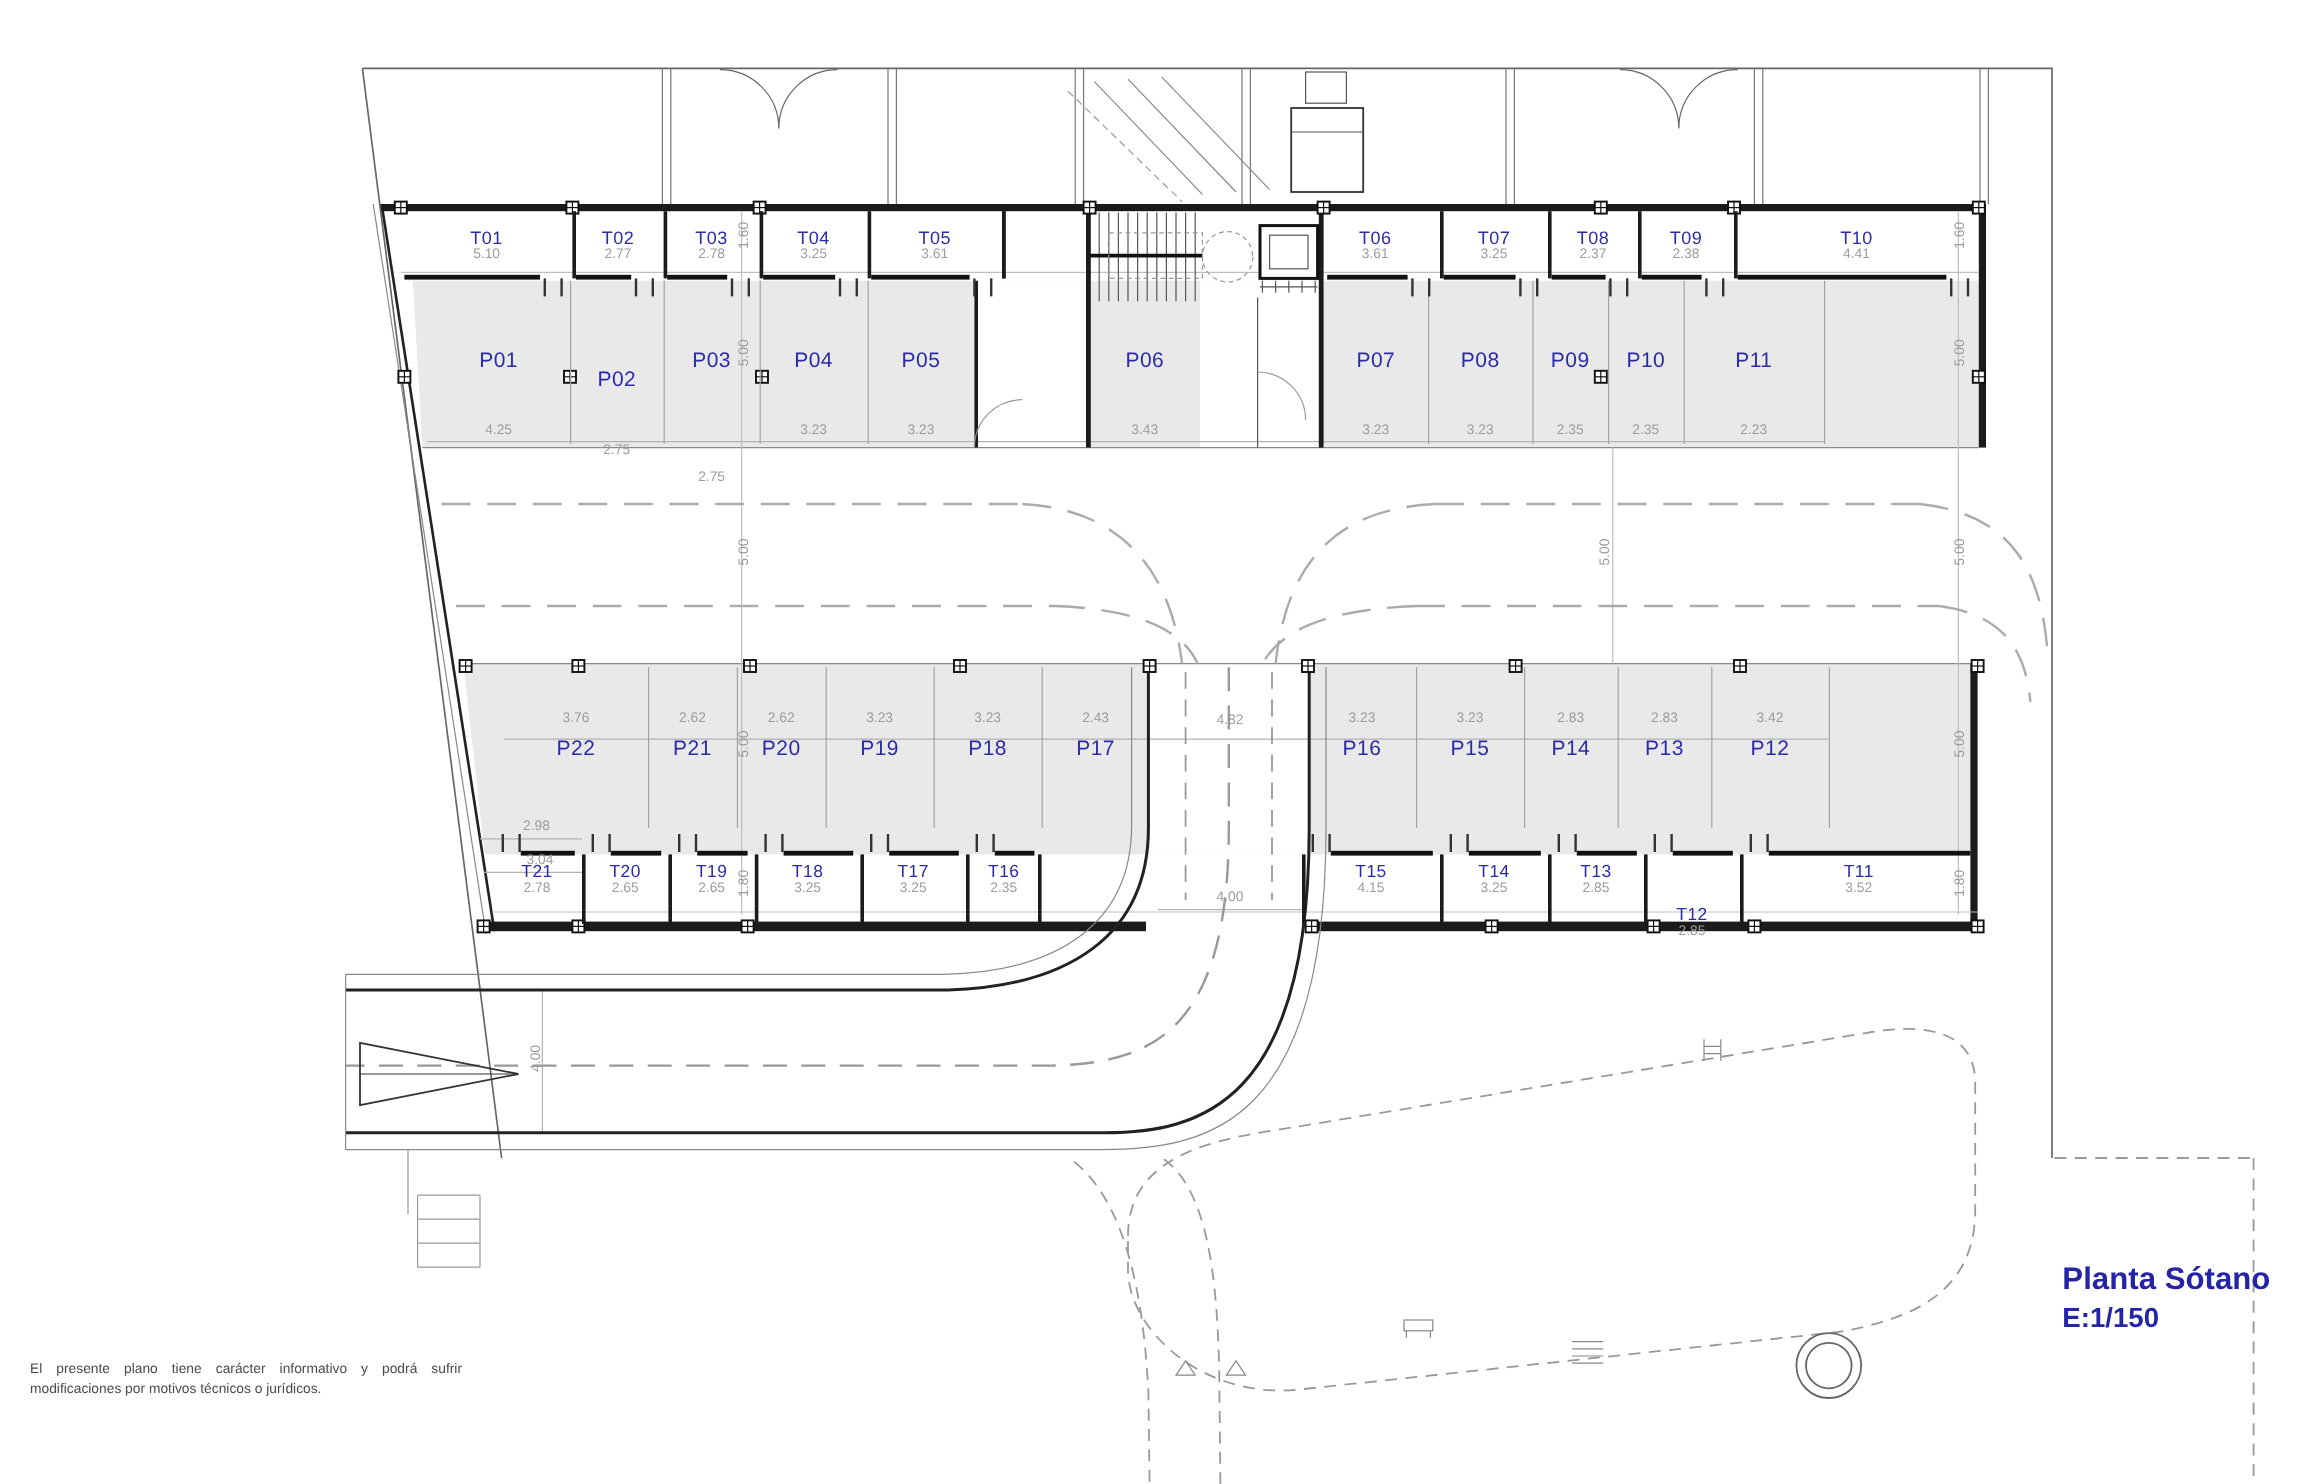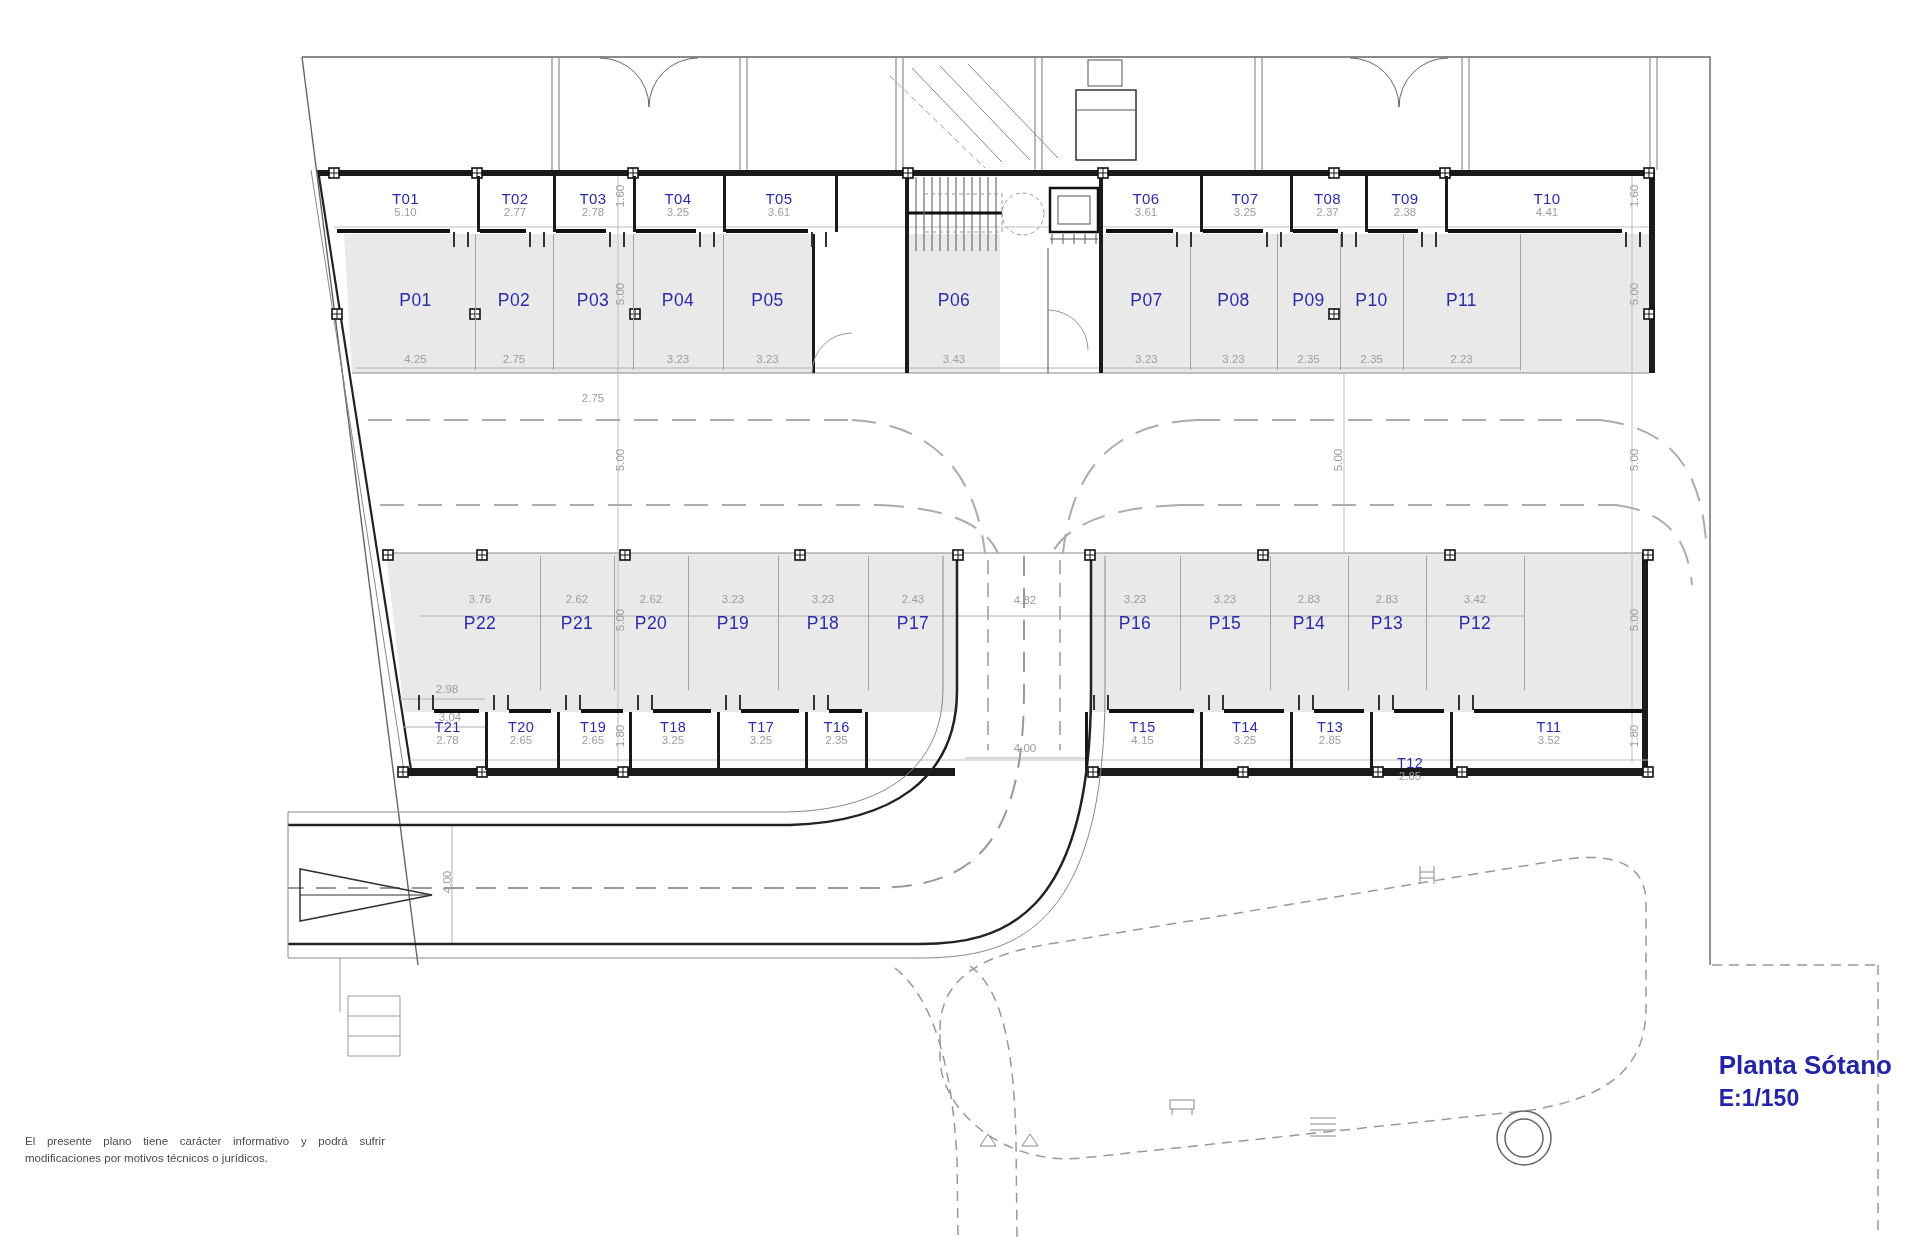--- a/index.html
+++ b/index.html
@@ -260,21 +260,21 @@
       <span class="rdim">2.38</span>
     </div>
     <div class="cell t-cell" style="left: 1445px; top: 176px; width: 204px; height: 54px;">
       <span class="rlabel">T10</span>
       <span class="rdim">4.41</span>
     </div>
     <div class="cell p-cell p-top" style="left: 356px; top: 234px; width: 119px; height: 139px;">
       <span class="rlabel">P01</span>
       <span class="rdim">4.25</span>
     </div>
-    <div class="cell p-cell p-top" style="left: 475px; top: 234px; width: 78px; height: 139px;">
+    <div class="cell p-cell p-top" style="left: 475px; top: 250px; width: 78px; height: 139px;">
       <span class="rlabel">P02</span>
       <span class="rdim">2.75</span>
     </div>
     <div class="cell p-cell p-top" style="left: 553px; top: 234px; width: 80px; height: 178px;">
       <span class="rlabel">P03</span>
       <span class="rdim">2.75</span>
     </div>
     <div class="cell p-cell p-top" style="left: 633px; top: 234px; width: 90px; height: 139px;">
       <span class="rlabel">P04</span>
       <span class="rdim">3.23</span>

